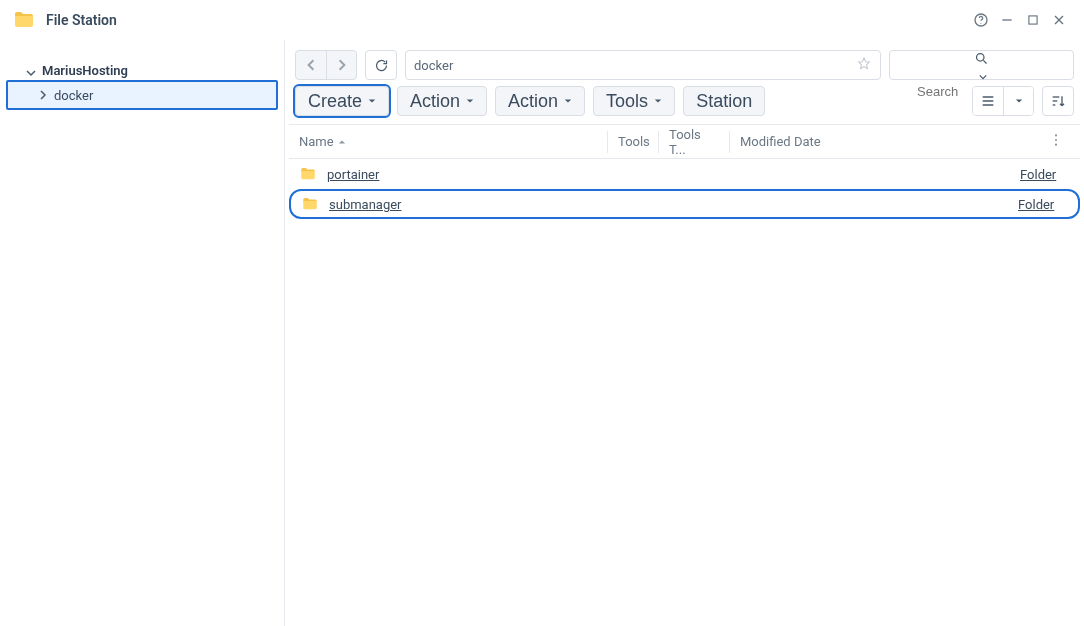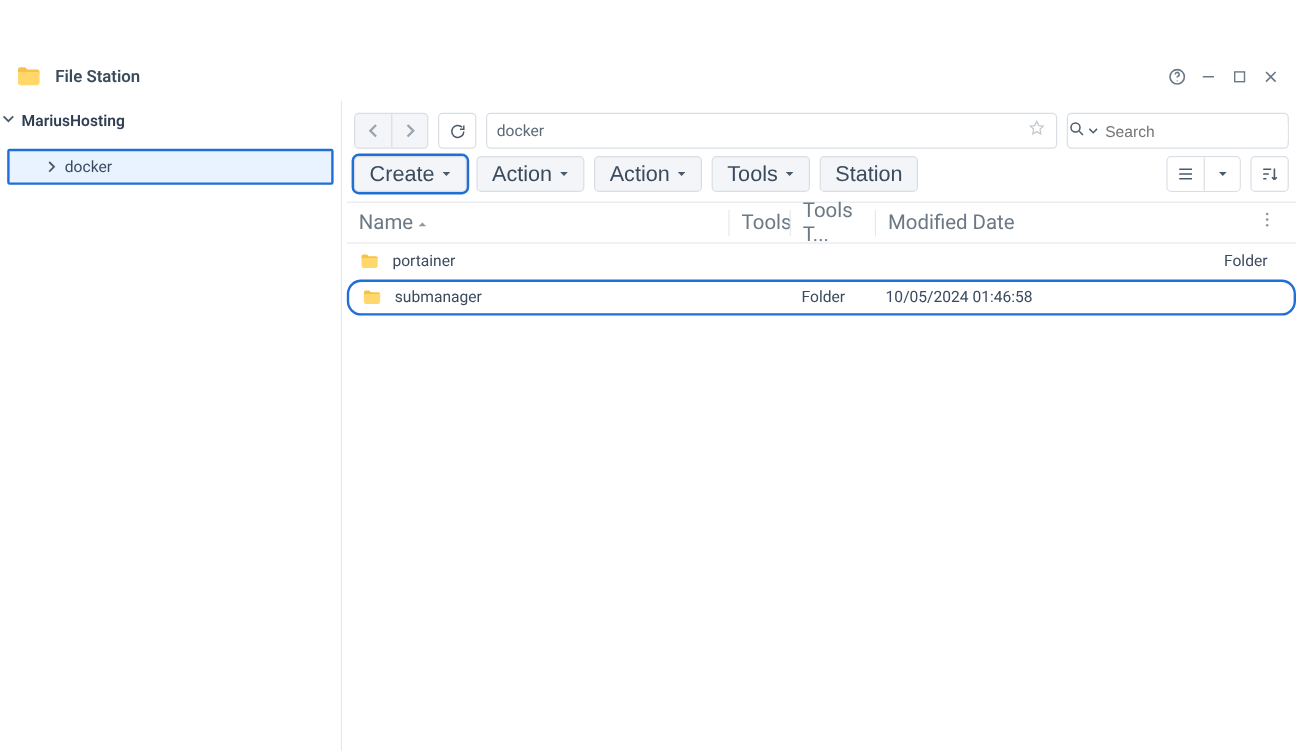--- a/index.html
+++ b/index.html
@@ -1,63 +1,63 @@
 <!DOCTYPE html>
 <html><head>
   <meta charset="utf-8">
   <style>
     * { box-sizing: border-box; margin: 0; padding: 0; }
     body { font-family: -apple-system, "Segoe UI", Roboto, Arial, sans-serif; font-size: 13px; color: #333; background: #fff; width: 1084px; height: 626px; overflow: hidden; }
     
-    .titlebar { display: flex; align-items: center; height: 40px; padding: 0 12px; border-bottom: 1px solid transparent; margin-top: 44px; }
+    .titlebar { display: flex; align-items: center; height: 40px; padding: 0 12px; border-bottom: 1px solid transparent; }
     .titlebar .app-icon { width: 24px; height: 24px; margin-right: 10px; display: inline-flex; }
     .titlebar .title { font-weight: 600; color: #3b4b5e; font-size: 14px; }
     .titlebar .spacer { flex: 1; }
     .titlebar .win-ctrl { width: 26px; height: 26px; display: inline-flex; align-items: center; justify-content: center; color: #6b7885; cursor: pointer; border-radius: 4px; }
     .titlebar .win-ctrl svg { stroke: #6b7885; }
     
     .body { display: flex; height: calc(626px - 40px); }
     
     .sidebar { width: 285px; border-right: 1px solid #e5e8ec; padding-top: 10px; }
-    .tree-node { display: flex; align-items: flex-start; height: 28px; padding-left: 0; font-weight: 600; color: #2f3e52; cursor: pointer; }
+    .tree-node { display: flex; align-items: flex-end; height: 28px; padding-left: 24px; font-weight: 600; color: #2f3e52; cursor: pointer; }
     .tree-child { display: flex; align-items: center; height: 30px; padding-left: 28px; color: #3b4b5e; cursor: pointer; margin: 2px 6px 2px 6px; border: 2px solid #1f6fd6; background: #e9f3ff; border-radius: 2px; }
     .tree-toggle { width: 14px; display: inline-flex; justify-content: center; margin-right: 4px; color: #5b6a79; }
     
     .main { flex: 1; display: flex; flex-direction: column; }
     .topbar { display: flex; align-items: center; gap: 8px; padding: 10px 10px 6px 10px; }
     .nav-group { display: inline-flex; border: 1px solid #d9dee4; border-radius: 4px; overflow: hidden; background: #f3f5f8; }
     .nav-btn { width: 30px; height: 28px; display: inline-flex; align-items: center; justify-content: center; border: none; background: transparent; color: #7d8a97; cursor: pointer; }
     .nav-btn + .nav-btn { border-left: 1px solid #d9dee4; }
     .icon-btn { width: 32px; height: 30px; display: inline-flex; align-items: center; justify-content: center; border: 1px solid #d9dee4; border-radius: 4px; background: #fff; color: #4a5a6b; cursor: pointer; }
     .path-box { flex: 1; display: flex; align-items: center; height: 30px; border: 1px solid #d9dee4; border-radius: 4px; padding: 0 8px; color: #5b6a79; }
     .path-box .star { margin-left: auto; color: #c3cad2; }
-    .search-box { display: flex; align-items: center; height: 30px; width: 185px; border: 1px solid #d9dee4; border-radius: 4px; padding: 0 0; color: #8a95a1; }
+    .search-box { display: flex; align-items: center; height: 30px; width: 185px; border: 1px solid #d9dee4; border-radius: 4px; padding: 0 24px; color: #8a95a1; flex-direction: column; }
     .search-box input { border: none; outline: none; font-size: 13px; width: 100%; color: #333; margin-left: 6px; }
     
     .actionbar { display: flex; align-items: center; gap: 8px; padding: 0 10px 8px 10px; }
     .btn { display: inline-flex; align-items: center; height: 30px; padding: 0 12px; border: 1px solid #d9dee4; border-radius: 4px; background: #f3f5f8; color: #3b4b5e; cursor: pointer; font-size: 18px; }
     .btn .caret { margin-left: 6px; }
     .btn.highlight { outline: 2px solid #1f6fd6; outline-offset: 0; }
     .actionbar .spacer { flex: 1; }
     .view-group { display: inline-flex; border: 1px solid #d9dee4; border-radius: 4px; overflow: hidden; }
     .view-btn { width: 30px; height: 28px; display: inline-flex; align-items: center; justify-content: center; border: none; background: #fff; color: #4a5a6b; cursor: pointer; }
     .view-btn + .view-btn { border-left: 1px solid #d9dee4; }
     
     .table { flex: 1; display: flex; flex-direction: column; border-top: 1px solid #e5e8ec; margin: 0 4px; }
-    .thead { display: flex; align-items: center; height: 34px; border-bottom: 1px solid #e5e8ec; color: #6b7885; font-size: 17px; }
+    .thead { display: flex; align-items: center; height: 34px; border-bottom: 1px solid #e5e8ec; color: #6b7885; font-size: 13px; }
     .th, .td { padding: 0 10px; display: flex; align-items: center; }
     .col-name { flex: 1; min-width: 0; }
     .col-size { width: 50px; }
     .col-type { width: 70px; }
     .col-mod  { width: 350px; gap: 29px; }
     .th-sep { border-left: 1px solid #e5e8ec; height: 22px; }
     .sort-caret { margin-left: 4px; color: #909aa5; }
     .th .dots { margin-left: auto; padding-right: 6px; color: #8a95a1; cursor: pointer; }
     
-    .row { display: flex; align-items: center; height: 30px; color: #3b4b5e; cursor: pointer; }
+    .row { display: flex; align-items: center; height: 30px; color: #3b4b5e; cursor: pointer; text-decoration: underline; }
     .row.hl { border: 2px solid #1f6fd6; border-radius: 12px; }
     .folder-icon { width: 18px; height: 18px; margin-right: 10px; display: inline-flex; }
     
     .statusbar { display: flex; align-items: center; height: 36px; border-top: 1px solid #e5e8ec; padding: 0 10px; color: #6b7885; }
     .statusbar .spacer { flex: 1; }
     .statusbar .refresh { width: 28px; height: 28px; display: inline-flex; align-items: center; justify-content: center; cursor: pointer; color: #4a5a6b; margin-left: 10px; }
     
     .caret svg, .tree-toggle svg { display: block; }
   </style>
 </head>
@@ -271,19 +271,18 @@
               <span class="folder-icon">
                 <svg viewBox="0 0 24 24" width="18" height="18">
                   <path d="M3 6a2 2 0 0 1 2-2h4l2 2h8a2 2 0 0 1 2 2v1H3V6z" fill="#f7c24a"></path>
                   <path d="M3 8h18v9a2 2 0 0 1-2 2H5a2 2 0 0 1-2-2V8z" fill="#ffd76a"></path>
                 </svg>
               </span>
               <span>submanager</span>
             </div>
             <div class="td col-size"></div>
             <div class="td col-type">Folder</div>
-            <div class="td col-mod">10/05/2024 01:46:58</div>
           </div>
         </div>
     </div>
 
   </div>
 </div>
 
 </body></html>

